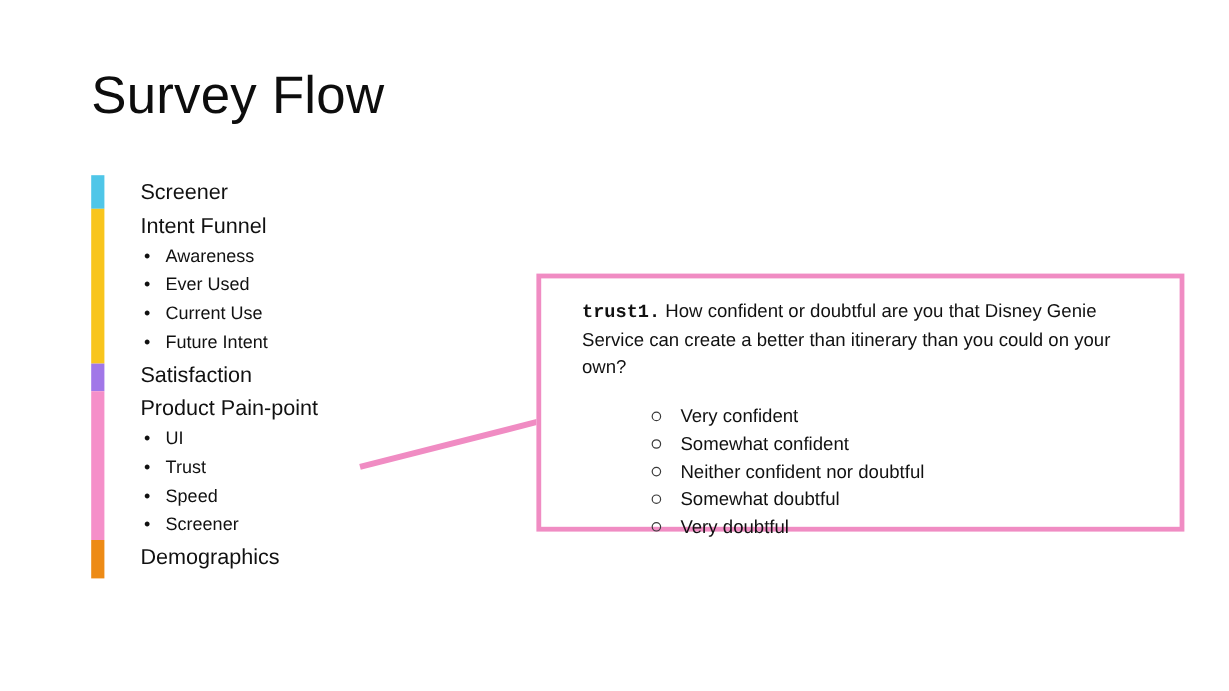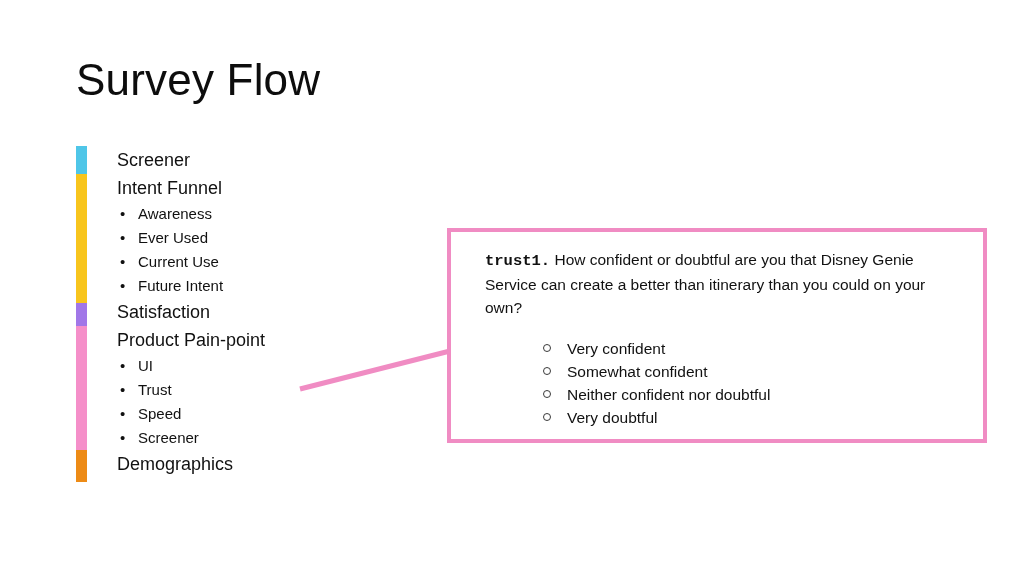--- a/index.html
+++ b/index.html
@@ -217,17 +217,21 @@
       <li class="option-row">
         <span class="option-marker"></span>
         <span>Somewhat confident</span>
       </li>
       <li class="option-row">
         <span class="option-marker"></span>
         <span>Neither confident nor doubtful</span>
       </li>
       <li class="option-row">
         <span class="option-marker"></span>
+        <span>Somewhat doubtful</span>
+      </li>
+      <li class="option-row">
+        <span class="option-marker"></span>
         <span>Very doubtful</span>
       </li>
     </ul>
   </div>
 </div>
 
 </body></html>

